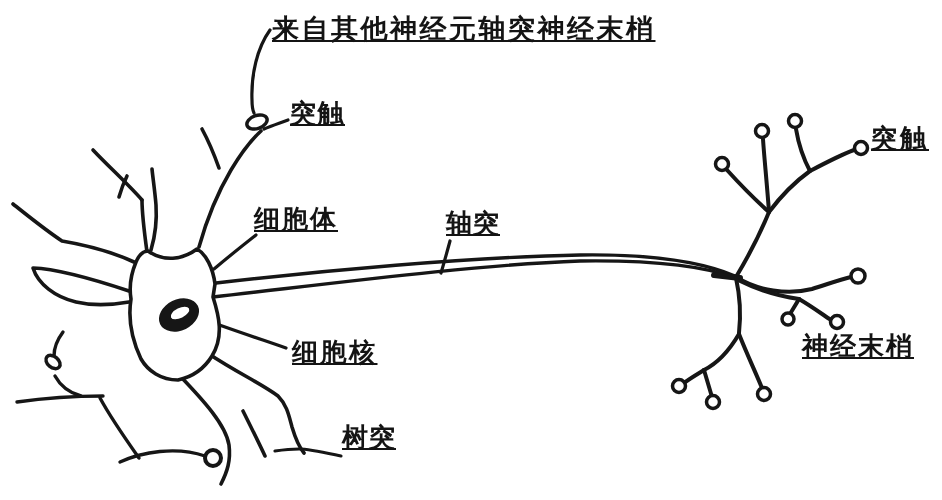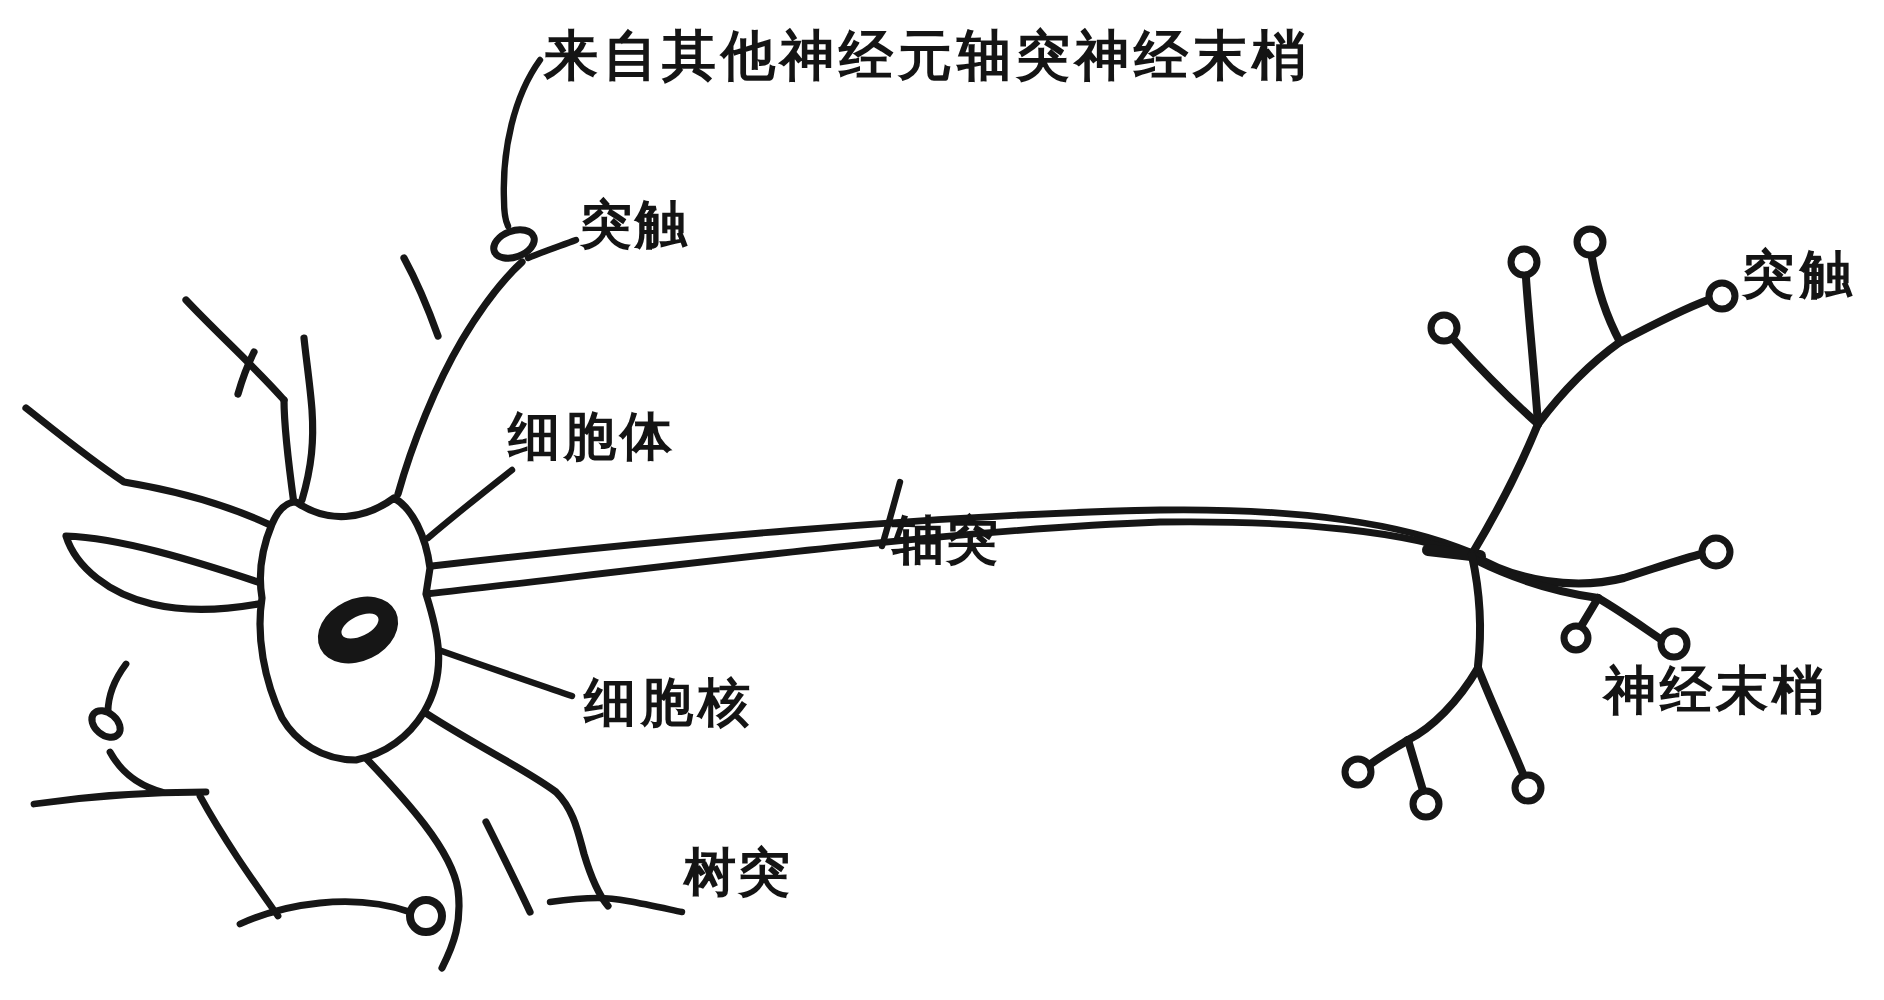--- a/index.html
+++ b/index.html
@@ -10,25 +10,26 @@
     overflow:hidden;
     font-family:"DejaVu Sans","Liberation Sans",sans-serif;
   }
   .stage svg{position:absolute;left:0;top:0;}
   .lbl{
     position:absolute;
     font-weight:700;
     color:#141414;
     white-space:nowrap;
     line-height:1.05;
+    text-decoration:underline;
   }
   #lbl-incoming  {left:272px;top:15px; font-size:27px;letter-spacing:2.5px;}
   #lbl-syn-left  {left:290px;top:100px;font-size:26px;letter-spacing:1.5px;}
   #lbl-cellbody  {left:254px;top:206px;font-size:26px;letter-spacing:2px;text-align:center;}
-  #lbl-axon      {left:446px;top:210px;font-size:26px;letter-spacing:1px;margin-top:48px;}
+  #lbl-axon      {left:446px;top:210px;font-size:26px;letter-spacing:1px;}
   #lbl-syn-right {left:871px;top:125px;font-size:26px;letter-spacing:3px;}
   #lbl-nucleus   {left:292px;top:339px;font-size:26px;letter-spacing:2.5px;}
   #lbl-endings   {left:802px;top:333px;font-size:26px;letter-spacing:2px;}
   #lbl-dendrites {left:342px;top:424px;font-size:26px;letter-spacing:1px;}
 </style>
 </head>
 <body>
 
 <div class="stage">
 

